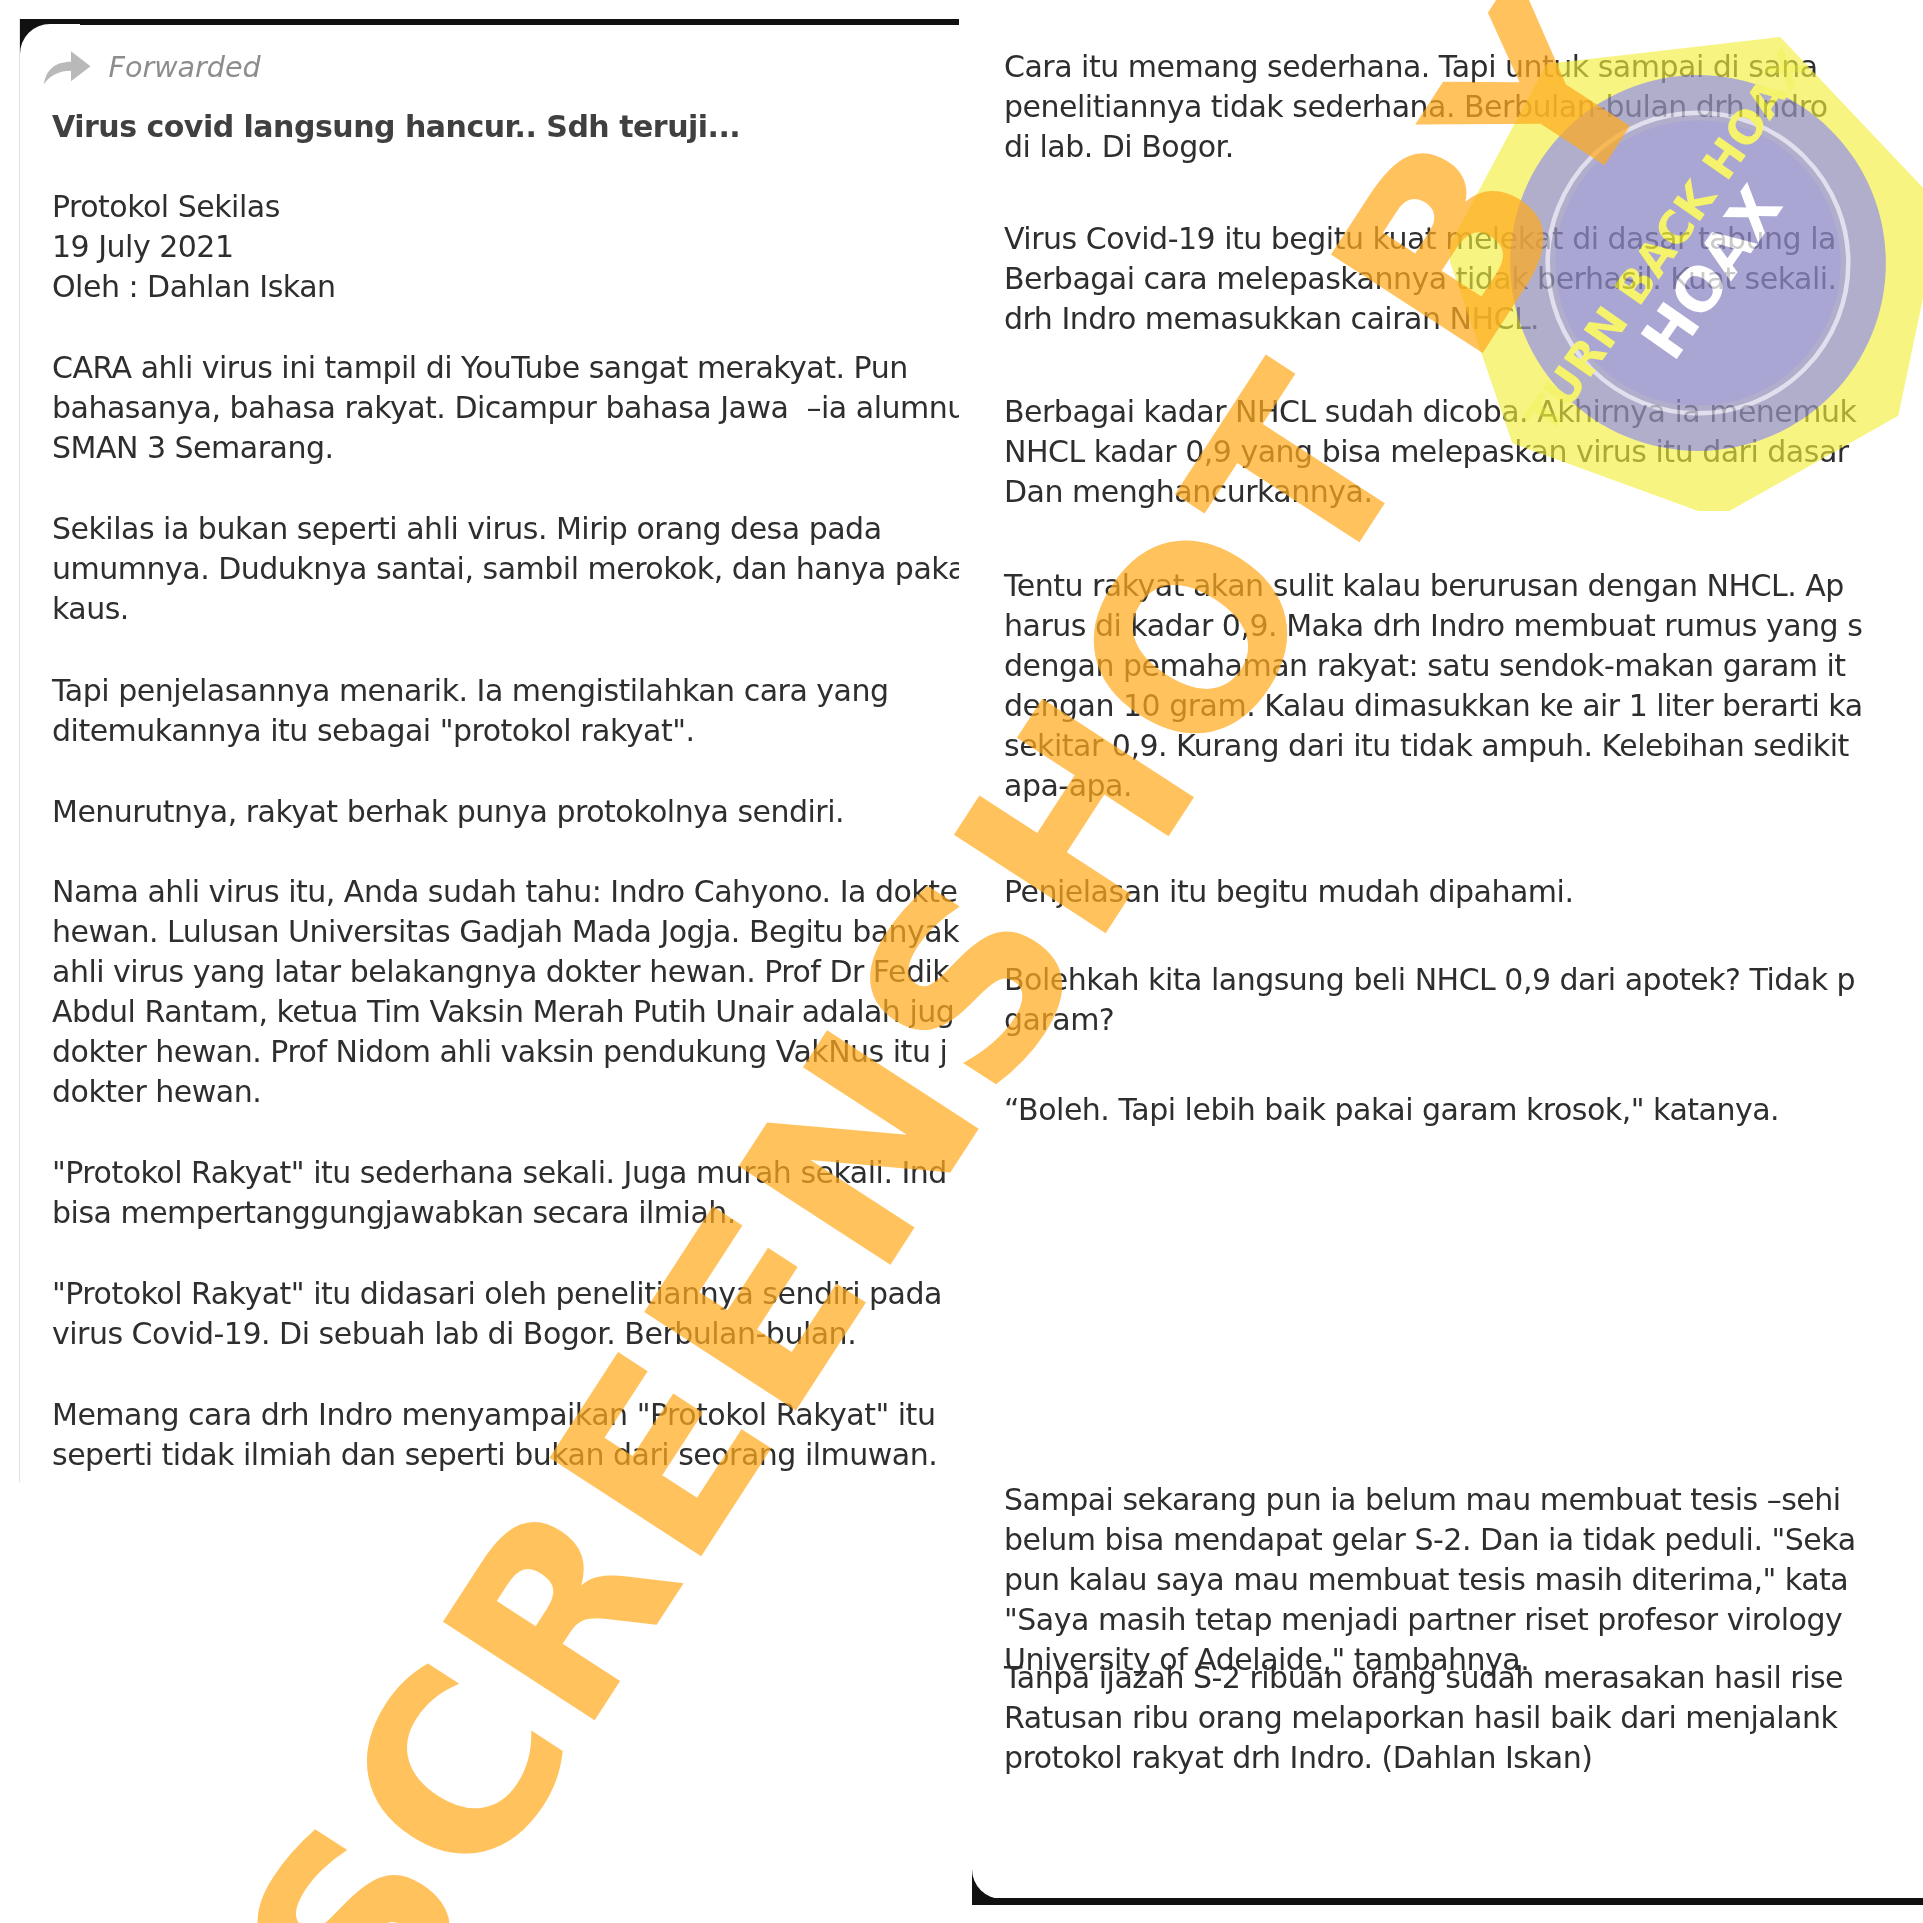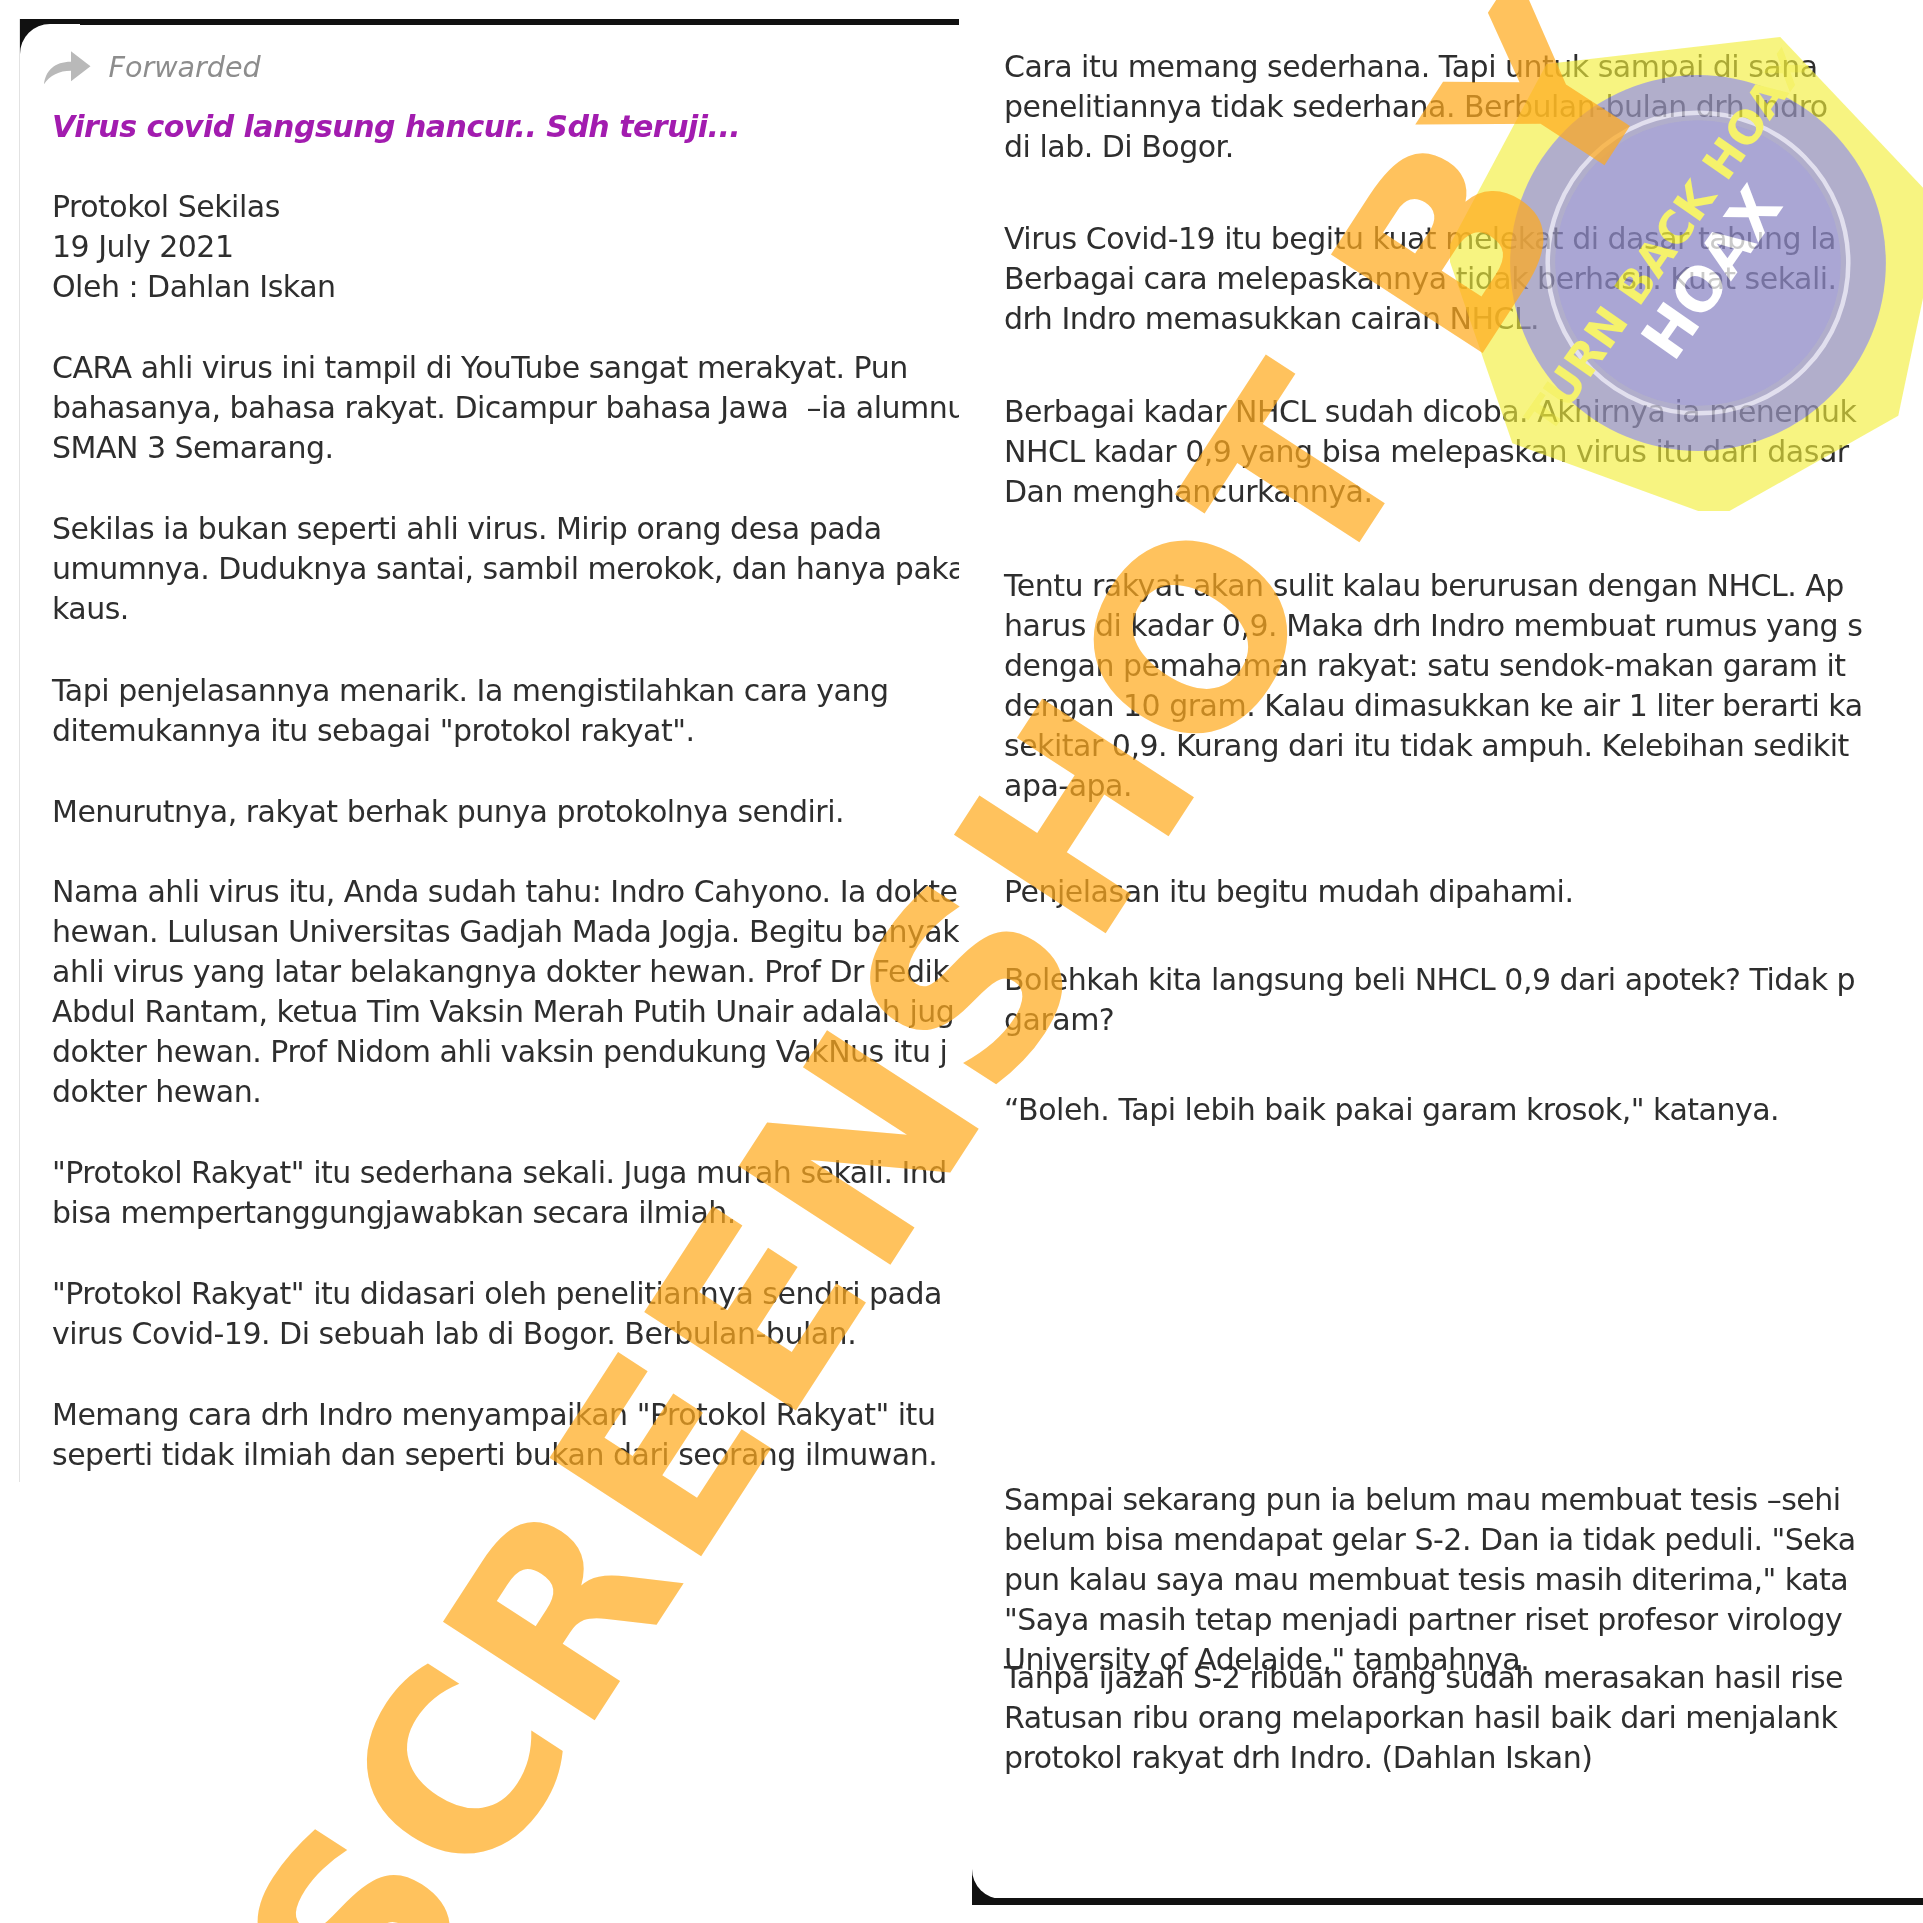--- a/index.html
+++ b/index.html
@@ -11,21 +11,21 @@
   #left-panel .corner { position:absolute; left:0; top:4.5px; width:30px; height:30px; background:#111; }
   #left-panel .corner::after { content:""; position:absolute; left:0; top:0; width:60px; height:60px; border-radius:30px 0 0 0; background:#fff; }
   #right-panel { left:972px; top:0; width:952px; height:1905px; }
   #right-panel .bottom-bar { position:absolute; left:0; bottom:0; width:100%; height:7.5px; background:#111; }
   #right-panel .corner { position:absolute; left:0; bottom:6px; width:30px; height:30px; background:#111; }
   #right-panel .corner::after { content:""; position:absolute; left:0; bottom:0; width:60px; height:60px; border-radius:0 0 0 30px; background:#fff; }
 
   .txt { position:absolute; white-space:pre; font-size:30px; line-height:40px; letter-spacing:-0.5px; color:#2e2e2e; }
   .fwd { position:absolute; left:21px; top:28.6px; display:flex; align-items:center; gap:16.5px; }
   .fwd-label { font-style:italic; font-size:28.6px; color:#8d8d8d; }
-  .title { font-weight:bold; color:#a21caf;font-style:italic; }
+  .title { font-weight:bold; color:#404040; }
 
   
   .wm-text { position:absolute; left:90px; top:1165px; font-family:"DejaVu Sans", sans-serif; font-weight:bold;
              font-size:248px; color:rgba(255,170,30,0.72); transform-origin:0 0; transform:rotate(-57deg);
              white-space:nowrap; letter-spacing:4.5px; pointer-events:none; }
   .stamp { position:absolute; left:1450px; top:15px; width:496px; height:496px; pointer-events:none; opacity:0.75; }
 </style>
 </head>
 <body>
 

